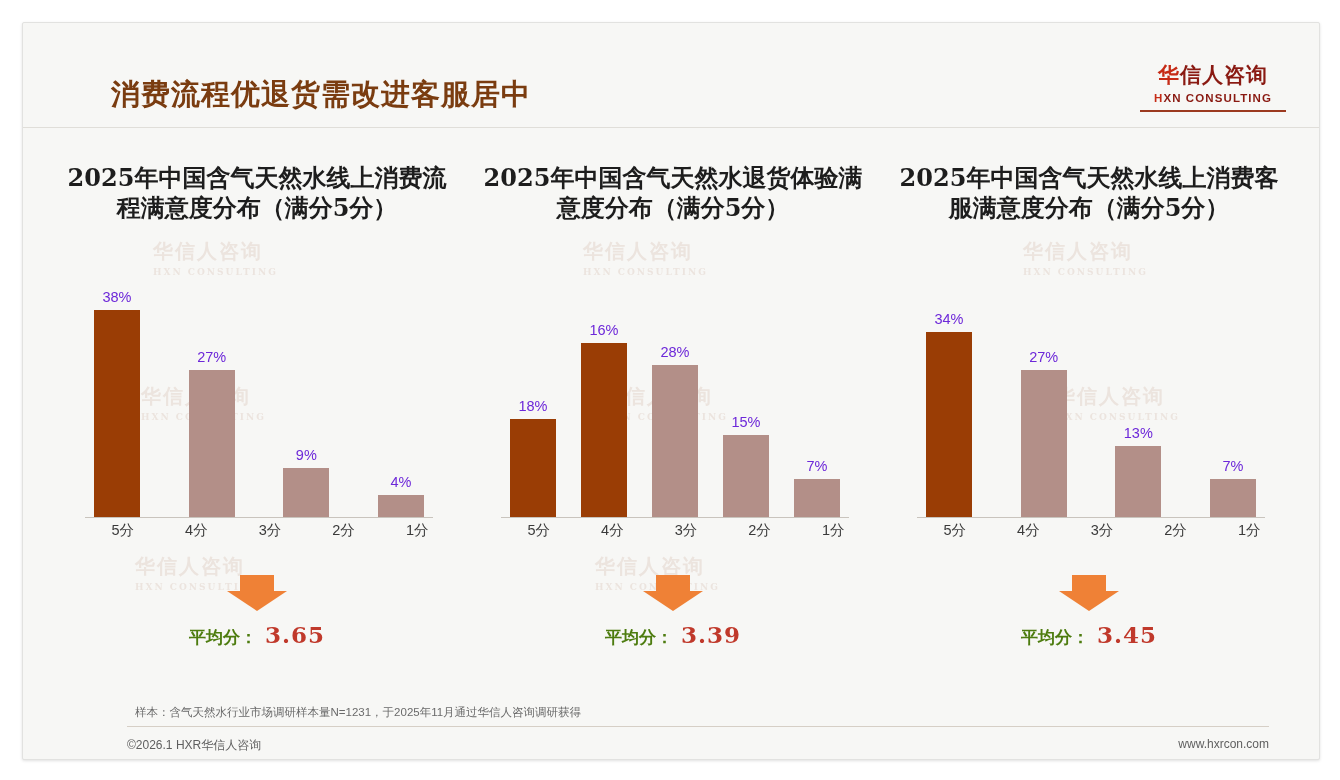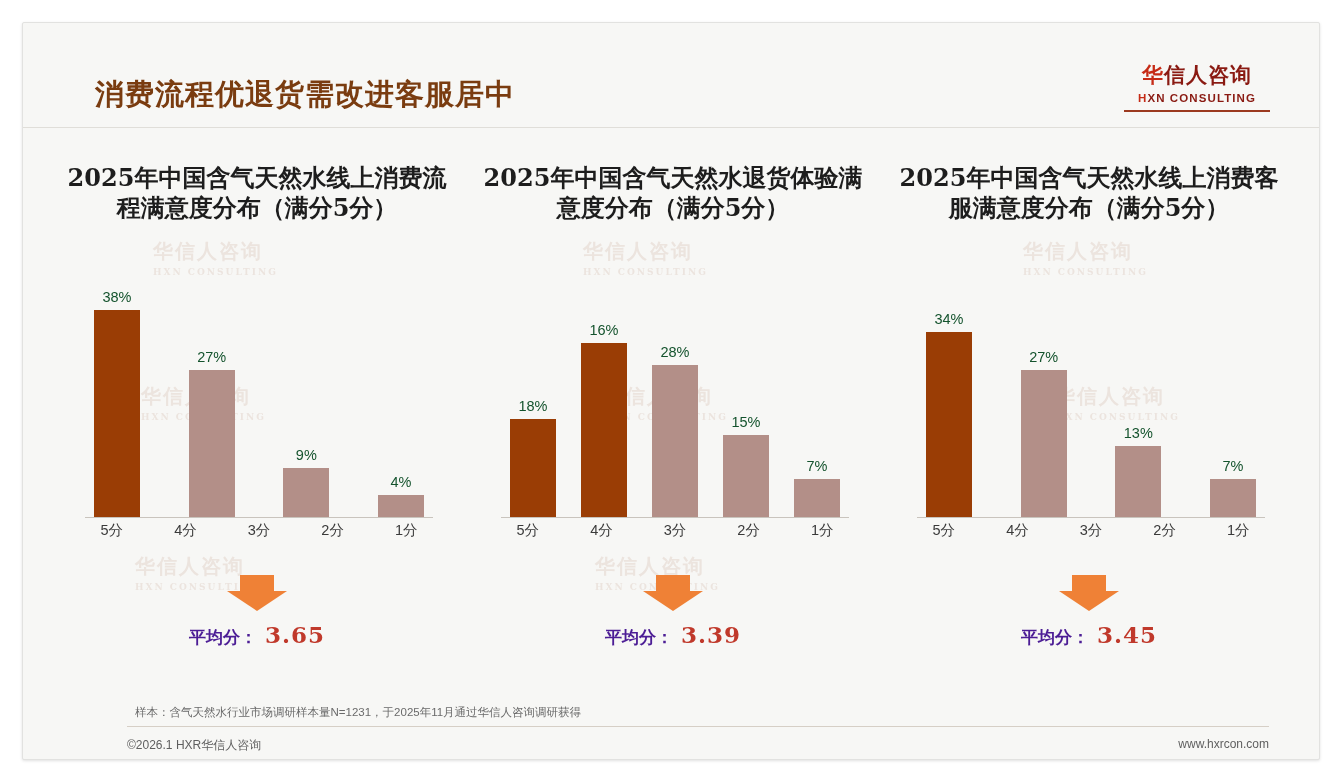--- a/index.html
+++ b/index.html
@@ -22,21 +22,21 @@
     background: #f7f7f5;
     border: 1px solid #e2e2e0;
     border-radius: 2px;
     box-shadow: 0 1px 3px rgba(0,0,0,0.12);
     overflow: hidden;
   }
 
   
   .header {
     position: absolute;
-    left: 0; top: 0;
+    left: 16px; top: 0;
     width: 100%;
     height: 104px;
   }
   .header-title {
     position: absolute;
     left: 72px;
     top: 52px;
     font-family: "DejaVu Serif", serif;
     font-weight: bold;
     font-size: 29px;
@@ -148,35 +148,35 @@
     width: 64px;
     height: 100%;
     display: flex;
     flex-direction: column;
     justify-content: flex-end;
     align-items: center;
     position: relative;
   }
   .bar-value {
     font-size: 14.5px;
-    color: #14532d;
+    color: #6d28d9;
     margin-bottom: 5px;
   }
   .bar {
     width: 46px;
     background: #b38f88;
   }
   .bar.dark { background: #9a3d05; }
   .axis-labels {
     position: absolute;
-    left: 26px;
+    left: 37px;
     top: 248px;
     width: 348px;
     display: flex;
-    justify-content: flex-end;
+    justify-content: flex-start;
     gap: 20px;
   }
   .axis-label {
     width: 64px;
     text-align: center;
     font-size: 14.5px;
     color: #3a3a3a;
   }
 
   
@@ -210,21 +210,21 @@
     top: 458px;
     left: 0;
     width: 396px;
     text-align: center;
     white-space: nowrap;
   }
   .avg-label {
     font-family: "DejaVu Serif", serif;
     font-weight: bold;
     font-size: 17px;
-    color: #4c1d95;
+    color: #4d7c0f;
   }
   .avg-value {
     font-family: "DejaVu Serif", serif;
     font-weight: bold;
     font-size: 23px;
     color: #c0392b;
     letter-spacing: 1px;
     margin-left: 8px;
   }
 

